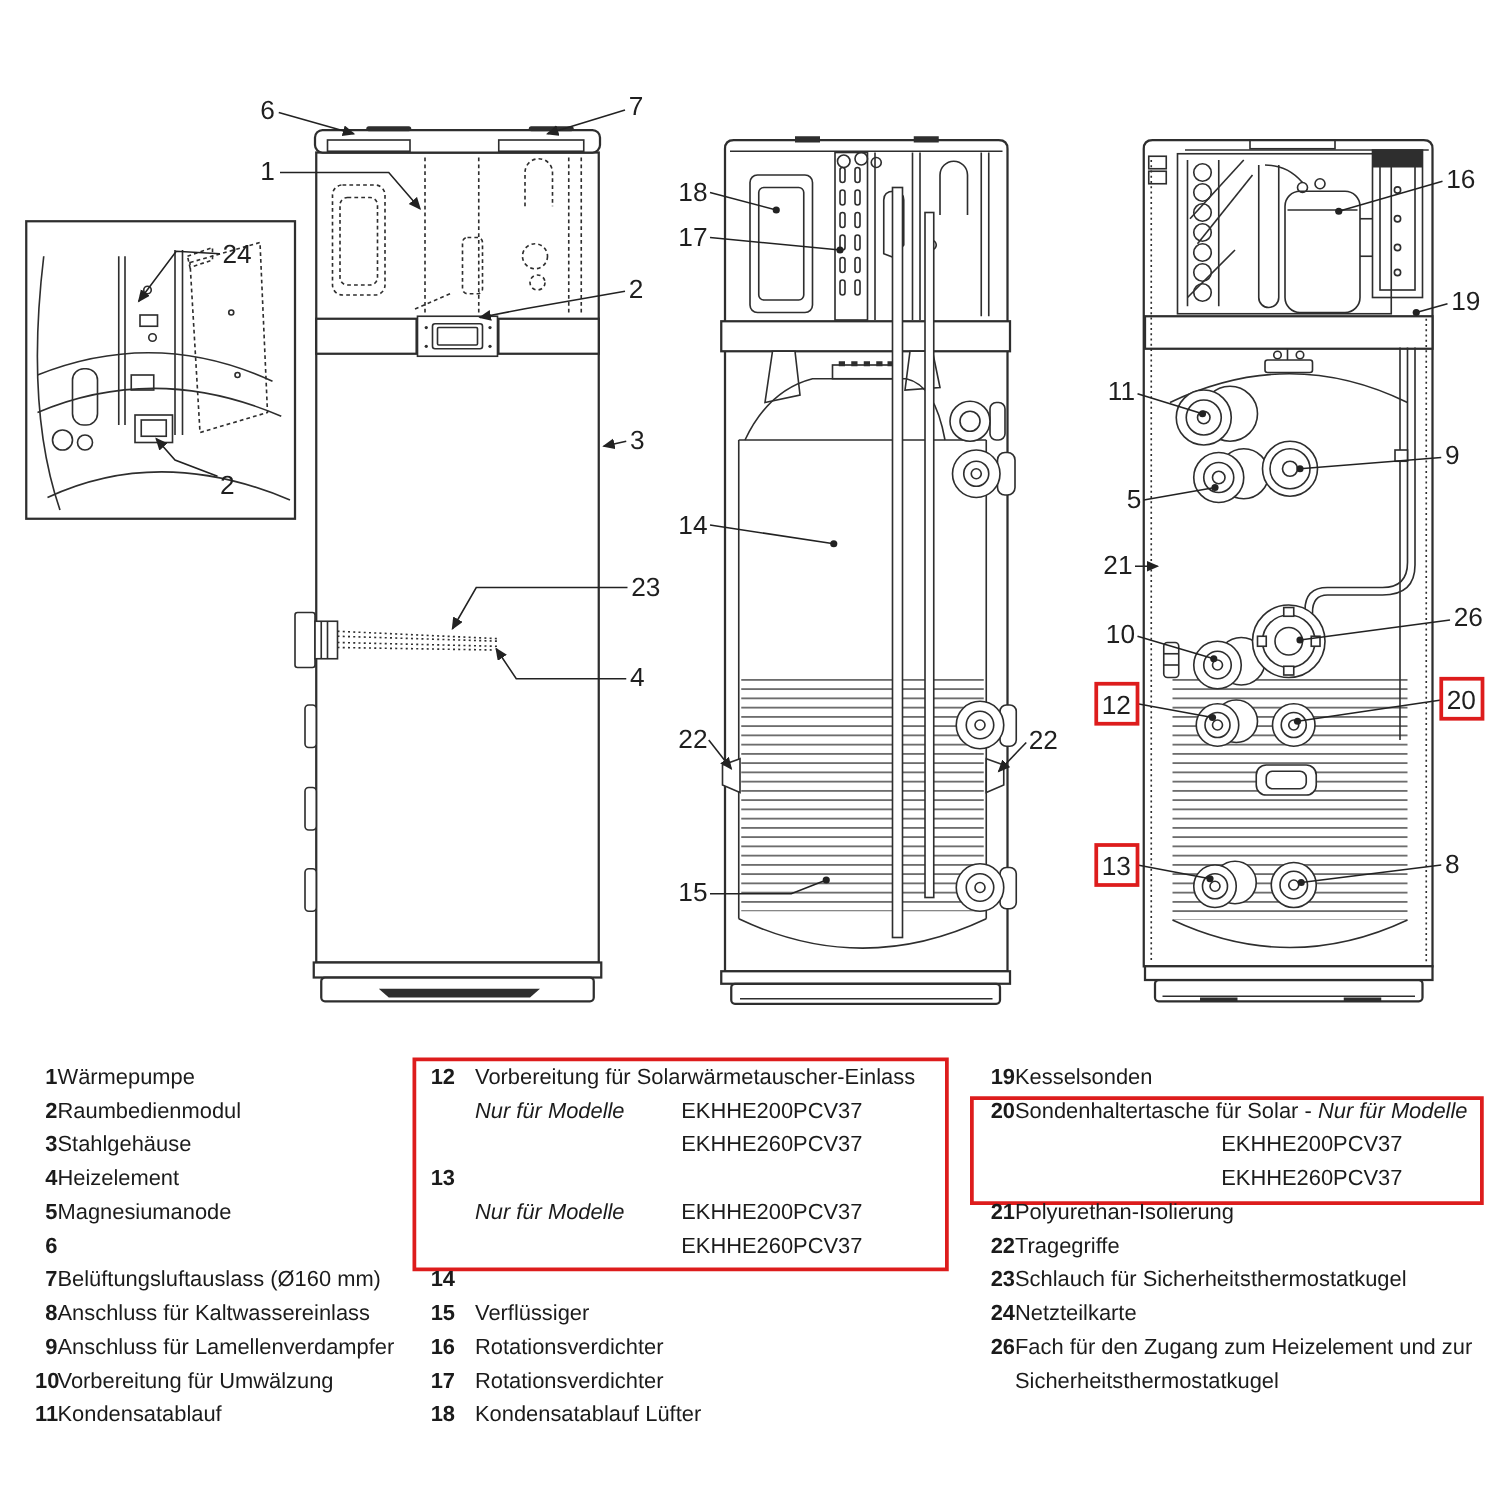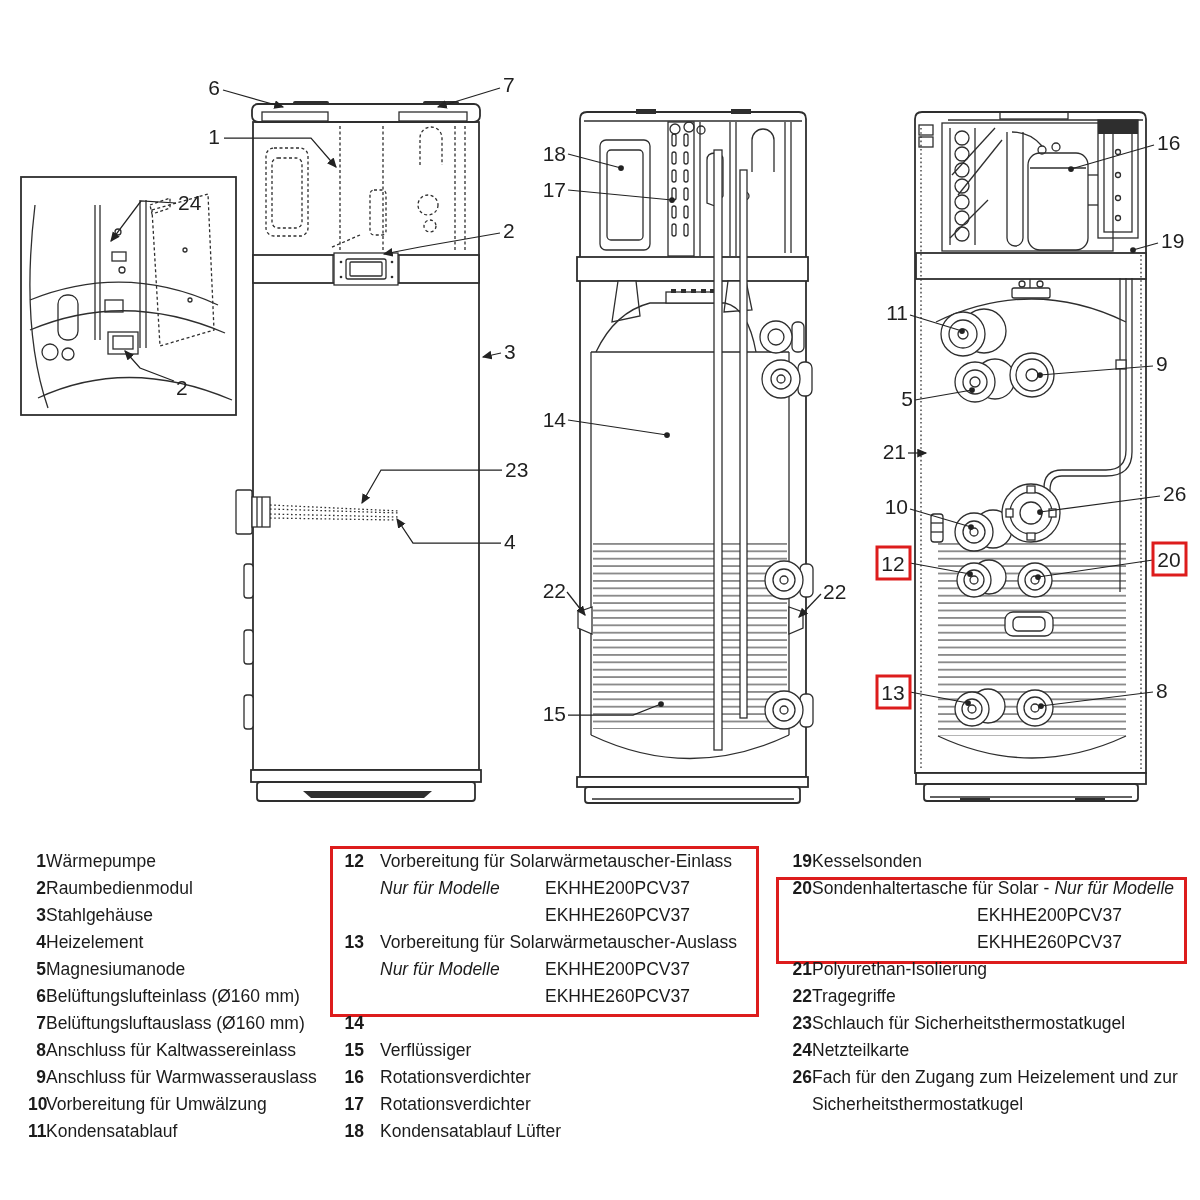--- a/index.html
+++ b/index.html
@@ -415,33 +415,32 @@
     <div class="lrow">
         <span class="lnum">4</span>
         <span class="ltxt">Heizelement</span>
       </div>
     <div class="lrow">
         <span class="lnum">5</span>
         <span class="ltxt">Magnesiumanode</span>
       </div>
     <div class="lrow">
         <span class="lnum">6</span>
-        <span class="ltxt">Belüftungslufteinlass (Ø160 mm)</span>
       </div>
     <div class="lrow">
         <span class="lnum">7</span>
         <span class="ltxt">Belüftungsluftauslass (Ø160 mm)</span>
       </div>
     <div class="lrow">
         <span class="lnum">8</span>
         <span class="ltxt">Anschluss für Kaltwassereinlass</span>
       </div>
     <div class="lrow">
         <span class="lnum">9</span>
-        <span class="ltxt">Anschluss für Warmwasserauslass</span>
+        <span class="ltxt">Anschluss für Lamellenverdampfer</span>
       </div>
     <div class="lrow">
         <span class="lnum">10</span>
         <span class="ltxt">Vorbereitung für Umwälzung</span>
       </div>
     <div class="lrow">
         <span class="lnum">11</span>
         <span class="ltxt">Kondensatablauf</span>
       </div>
   </div>
@@ -454,21 +453,20 @@
     <div class="lrow">
         <span class="lnum"></span>
         <span class="ltxt"><i class="note">Nur für Modelle</i><span class="mdl">EKHHE200PCV37</span></span>
       </div>
     <div class="lrow">
         <span class="lnum"></span>
         <span class="ltxt"><span class="ind"></span><span class="mdl">EKHHE260PCV37</span></span>
       </div>
     <div class="lrow">
         <span class="lnum">13</span>
-        <span class="ltxt">Vorbereitung für Solarwärmetauscher-Auslass</span>
       </div>
     <div class="lrow">
         <span class="lnum"></span>
         <span class="ltxt"><i class="note">Nur für Modelle</i><span class="mdl">EKHHE200PCV37</span></span>
       </div>
     <div class="lrow">
         <span class="lnum"></span>
         <span class="ltxt"><span class="ind"></span><span class="mdl">EKHHE260PCV37</span></span>
       </div>
     <div class="lrow">

